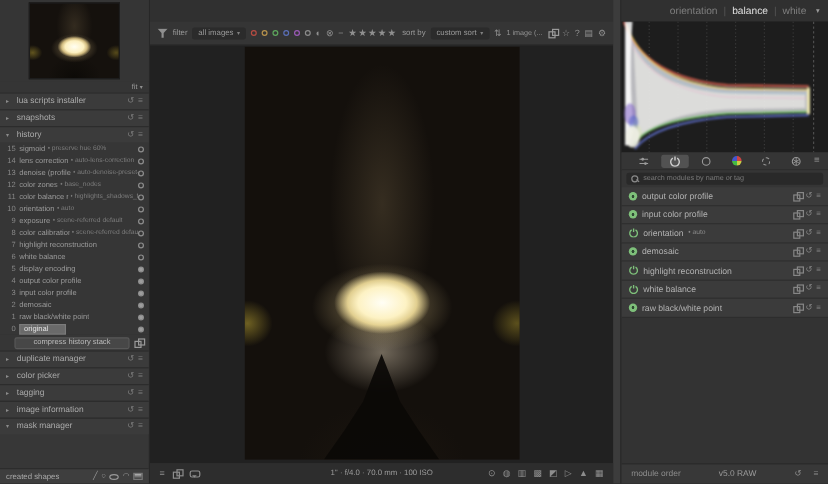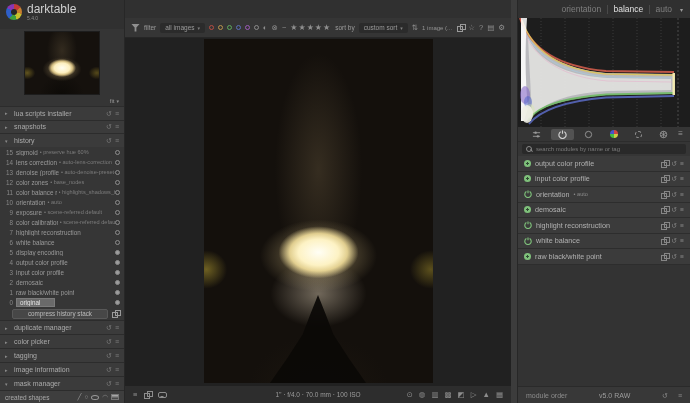--- a/index.html
+++ b/index.html
@@ -105,27 +105,20 @@
   .i-ellipse{width:8px;height:5px;border:1px solid currentColor;border-radius:50%;display:inline-block}
   .i-grad{width:8px;height:6px;border:1px solid #777;background:linear-gradient(#b5b5b5,#3a3a3a);display:inline-block}
   .reset-g{font-size:7px;line-height:7px}
 </style>
 </head>
 <body>
 
 <div class="app">
 
   <div class="left">
-    <div class="logo-row">
-      <span class="logo-mark"></span>
-      <span>
-        <div class="logo-title">darktable</div>
-        <div class="logo-version">5.4.0</div>
-      </span>
-    </div>
 
     <div class="thumb-wrap">
       <div class="thumb"></div>
     </div>
     <div class="fit-row">
       <span>fit</span>
       <span class="tb-ico" style="font-size:5px">▾</span>
     </div>
 
     <div class="sec">
@@ -366,21 +359,21 @@
   </div>
 
   <div class="divider"></div>
 
   <div class="right">
     <div class="tabs-row">
       <span>orientation</span>
       <span class="sep">|</span>
       <span class="active">balance</span>
       <span class="sep">|</span>
-      <span>auto</span>
+      <span>white</span>
       <span class="chev">▾</span>
     </div>
 
     <div class="histo">
       <svg viewBox="0 0 173 109" width="173" height="109">
         <defs>
             <filter id="b" x="-10%" y="-10%" width="120%" height="120%">
               <feGaussianBlur stdDeviation="0.7"></feGaussianBlur>
             </filter>
           </defs>

